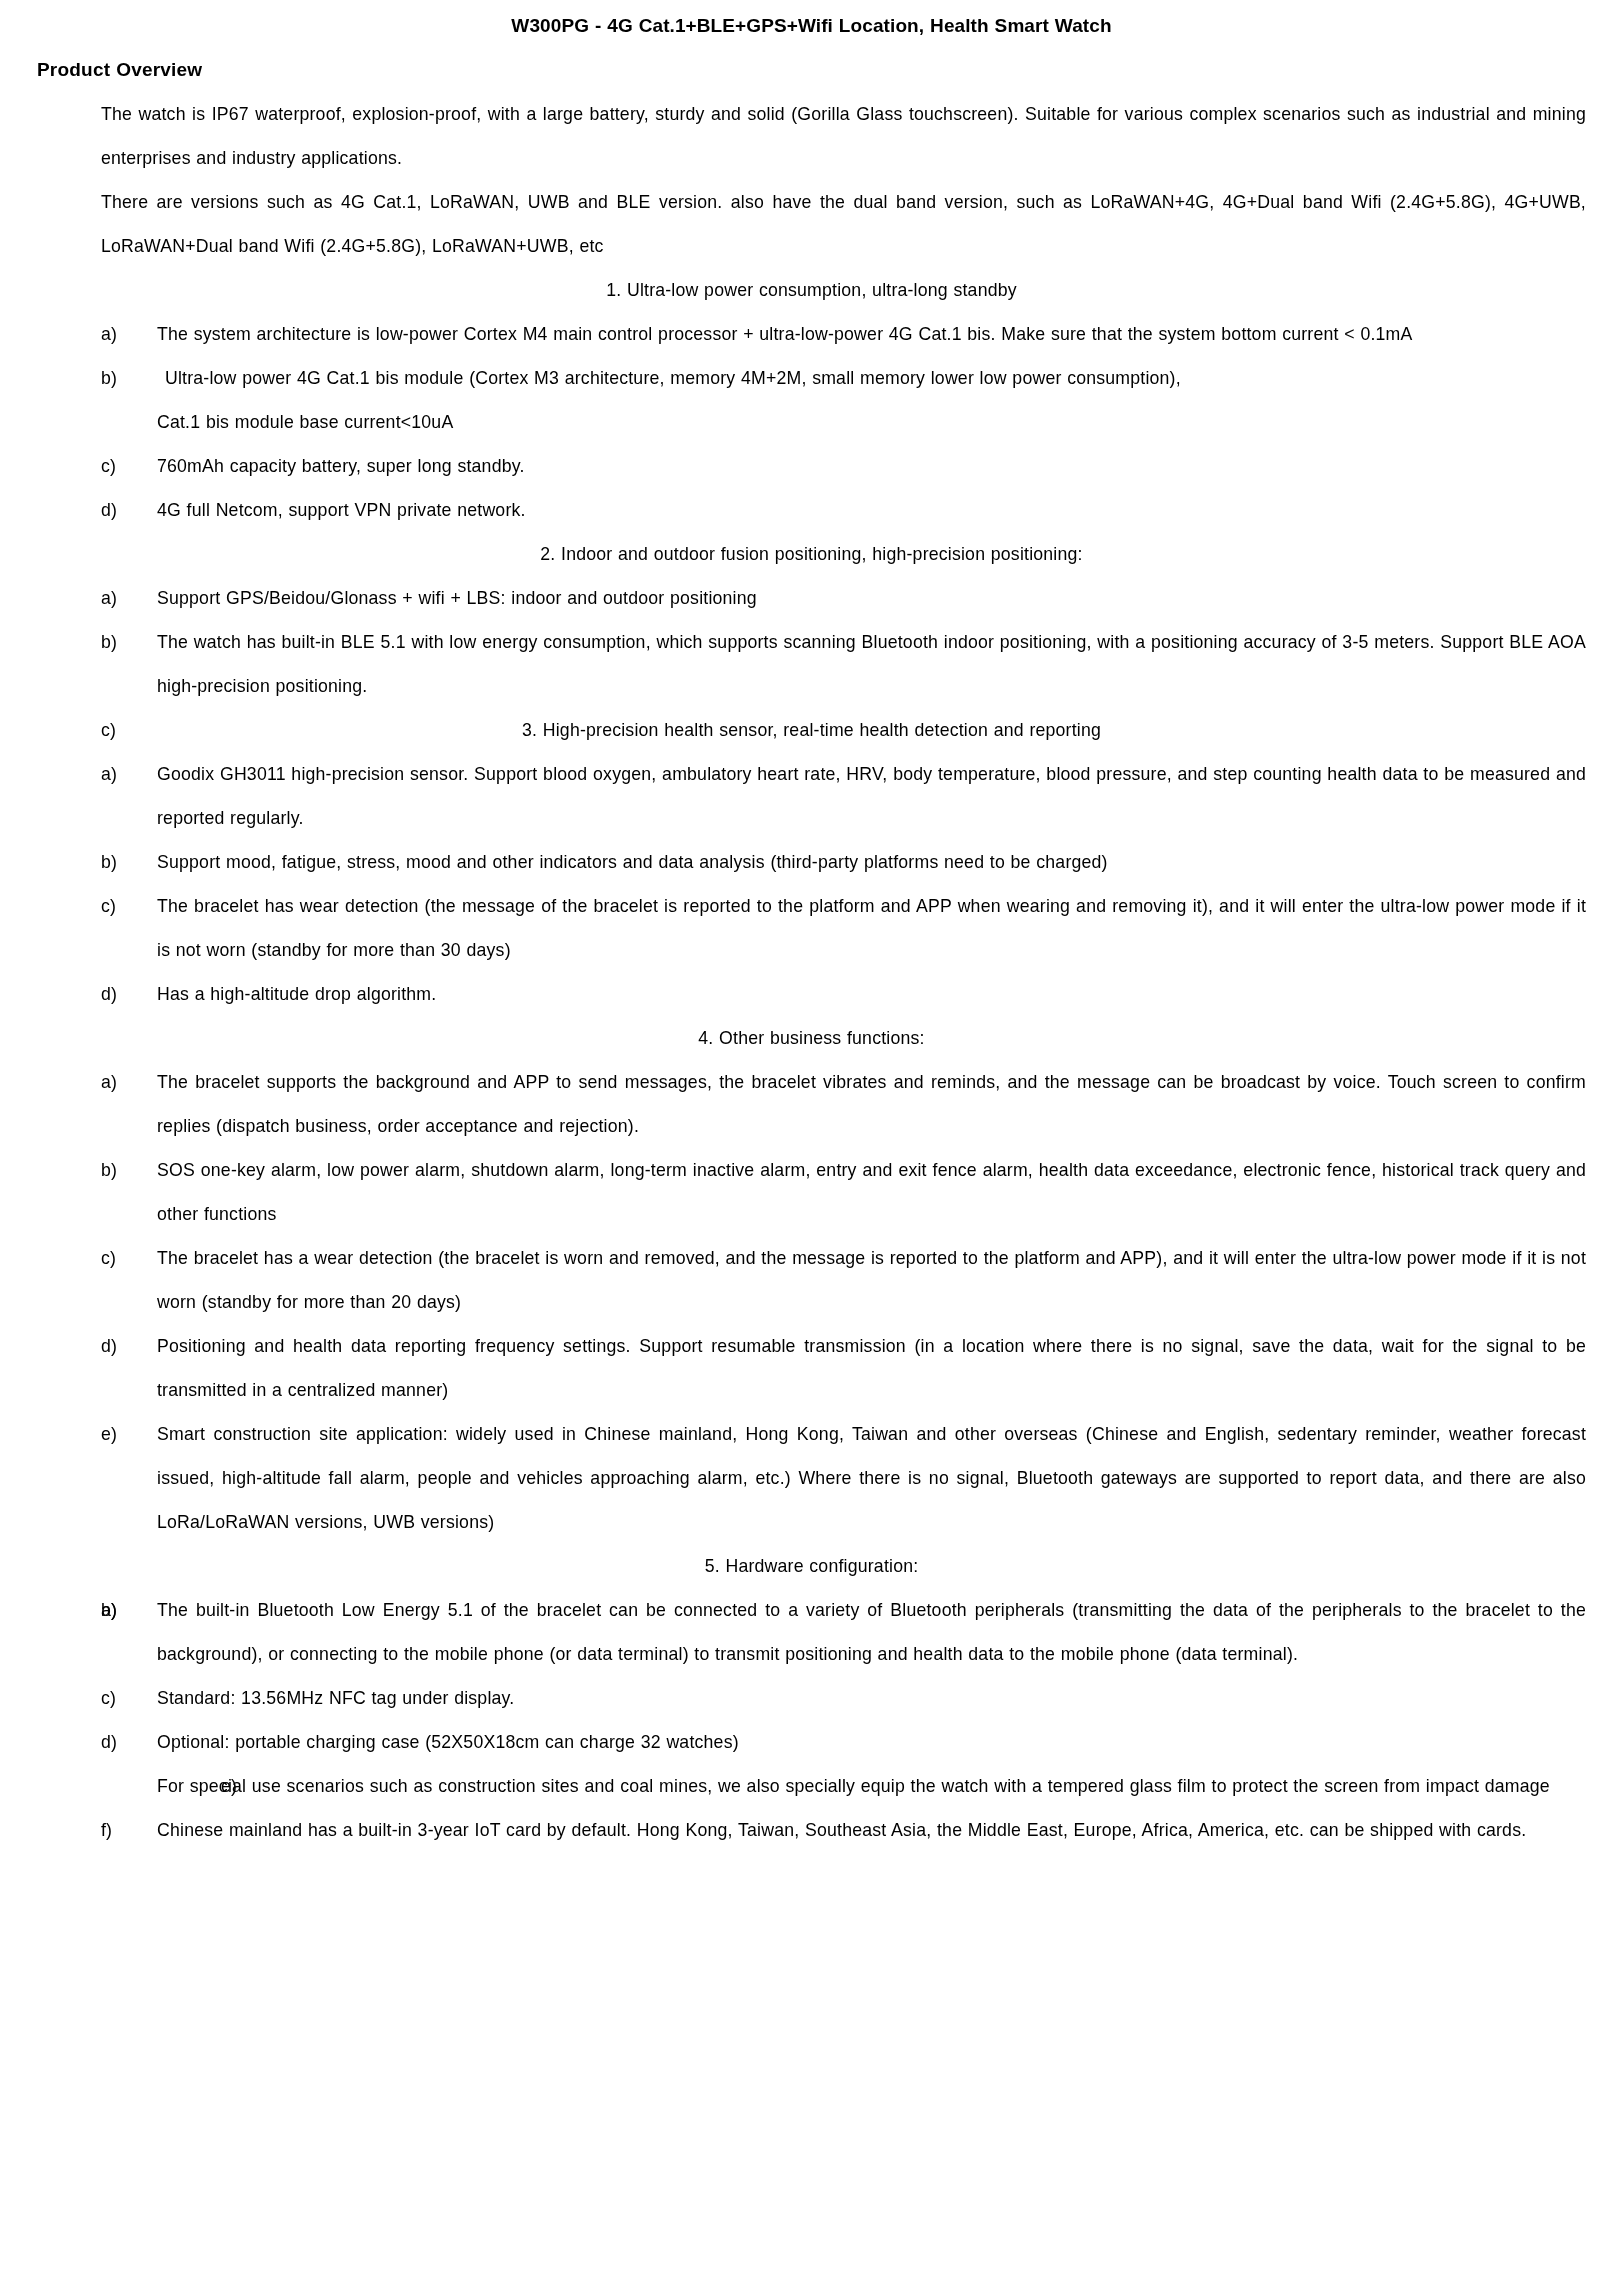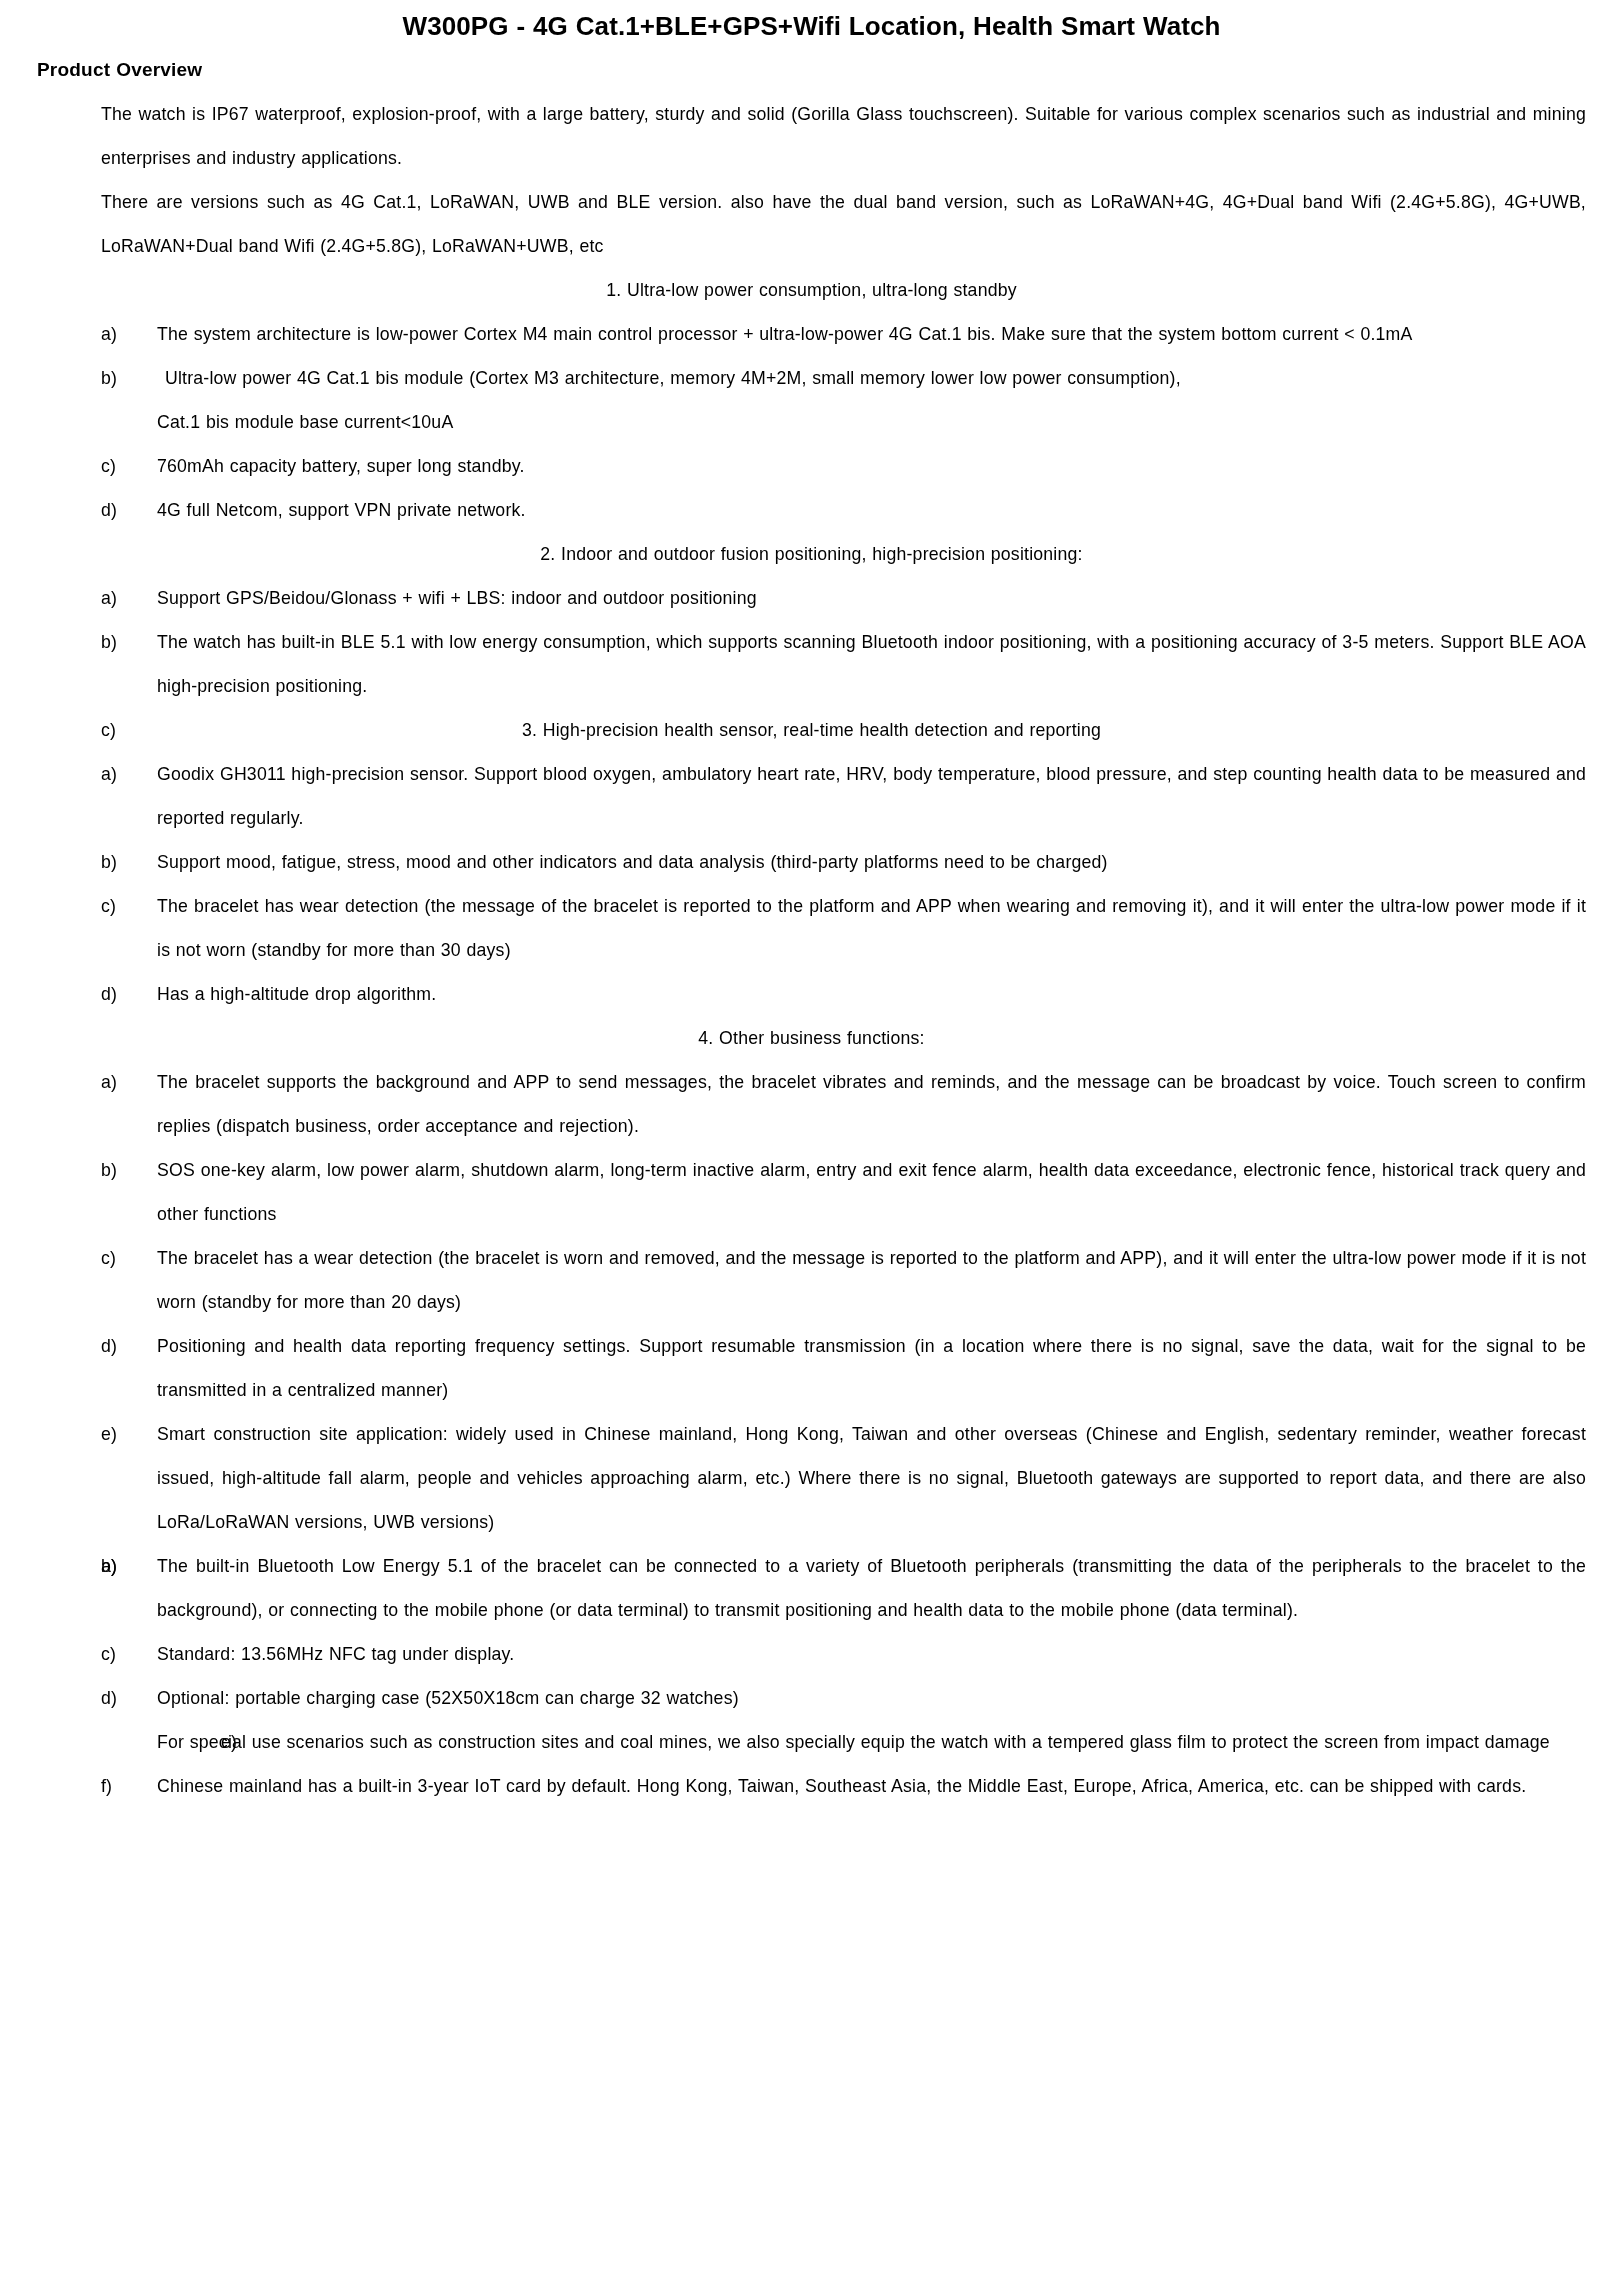--- a/index.html
+++ b/index.html
@@ -12,21 +12,21 @@
     color: #000000;
     padding: 3.9px 37px 0 37px;
     font-family: "Liberation Sans", sans-serif;
     font-size: 17.7px;
     line-height: 44px;
     letter-spacing: 0.2px;
     word-spacing: 0.5px;
   }
   .title {
     margin: 0;
-    font-size: 26px;
+    font-size: 19px;
     font-weight: bold;
     text-align: center;
     line-height: 44px;
     letter-spacing: 0.1px;
   }
   .overview-heading {
     margin: 0;
     font-size: 19px;
     font-weight: bold;
     line-height: 44px;
@@ -91,20 +91,21 @@
       </section>
       <section>
         <div class="section-heading">4. Other business functions:</div>
         <div class="item"><span class="label">a)</span><span class="text">The bracelet supports the background and APP to send messages, the bracelet vibrates and reminds, and the message can be broadcast by voice. Touch screen to confirm replies (dispatch business, order acceptance and rejection).</span></div>
         <div class="item"><span class="label">b)</span><span class="text">SOS one-key alarm, low power alarm, shutdown alarm, long-term inactive alarm, entry and exit fence alarm, health data exceedance, electronic fence, historical track query and other functions</span></div>
         <div class="item"><span class="label">c)</span><span class="text">The bracelet has a wear detection (the bracelet is worn and removed, and the message is reported to the platform and APP), and it will enter the ultra-low power mode if it is not worn (standby for more than 20 days)</span></div>
         <div class="item"><span class="label">d)</span><span class="text">Positioning and health data reporting frequency settings. Support resumable transmission (in a location where there is no signal, save the data, wait for the signal to be transmitted in a centralized manner)</span></div>
         <div class="item"><span class="label">e)</span><span class="text">Smart construction site application: widely used in Chinese mainland, Hong Kong, Taiwan and other overseas (Chinese and English, sedentary reminder, weather forecast issued, high-altitude fall alarm, people and vehicles approaching alarm, etc.) Where there is no signal, Bluetooth gateways are supported to report data, and there are also LoRa/LoRaWAN versions, UWB versions)</span></div>
       </section>
       <section>
+        <div class="section-heading">5. Hardware configuration:</div>
         <div class="item"><span class="label">a)</span></div>
         <div class="item"><span class="label">b)</span><span class="text">The built-in Bluetooth Low Energy 5.1 of the bracelet can be connected to a variety of Bluetooth peripherals (transmitting the data of the peripherals to the bracelet to the background), or connecting to the mobile phone (or data terminal) to transmit positioning and health data to the mobile phone (data terminal).</span></div>
         <div class="item"><span class="label">c)</span><span class="text">Standard: 13.56MHz NFC tag under display.</span></div>
         <div class="item"><span class="label">d)</span><span class="text">Optional: portable charging case (52X50X18cm can charge 32 watches)</span></div>
         <div class="item outdent"><span class="label">e)</span><span class="text">For special use scenarios such as construction sites and coal mines, we also specially equip the watch with a tempered glass film to protect the screen from impact damage</span></div>
         <div class="item"><span class="label">f)</span><span class="text">Chinese mainland has a built-in 3-year IoT card by default. Hong Kong, Taiwan, Southeast Asia, the Middle East, Europe, Africa, America, etc. can be shipped with cards.</span></div>
       </section>
     </div>
 </div>
 

